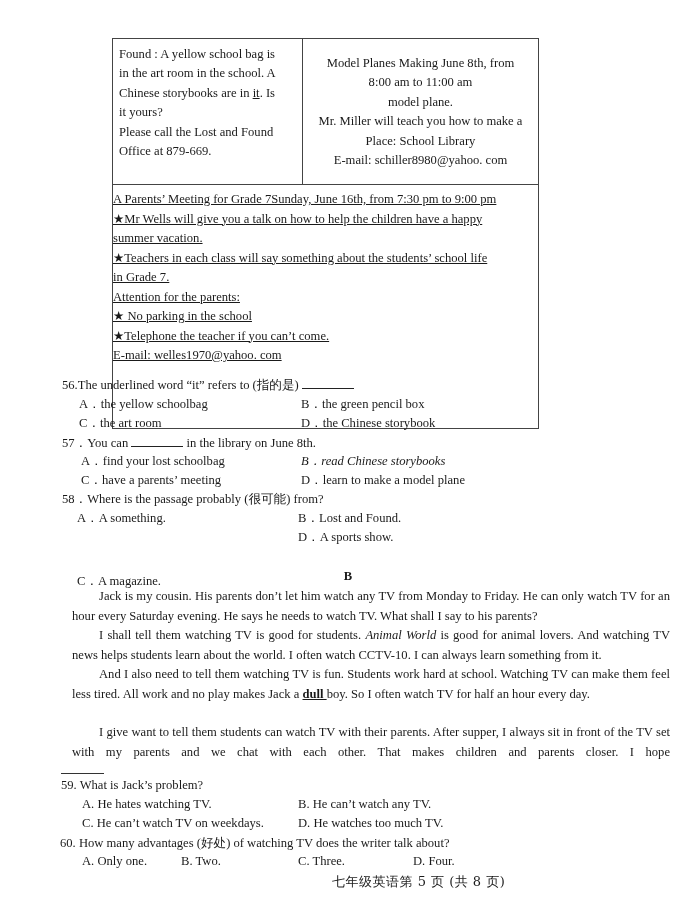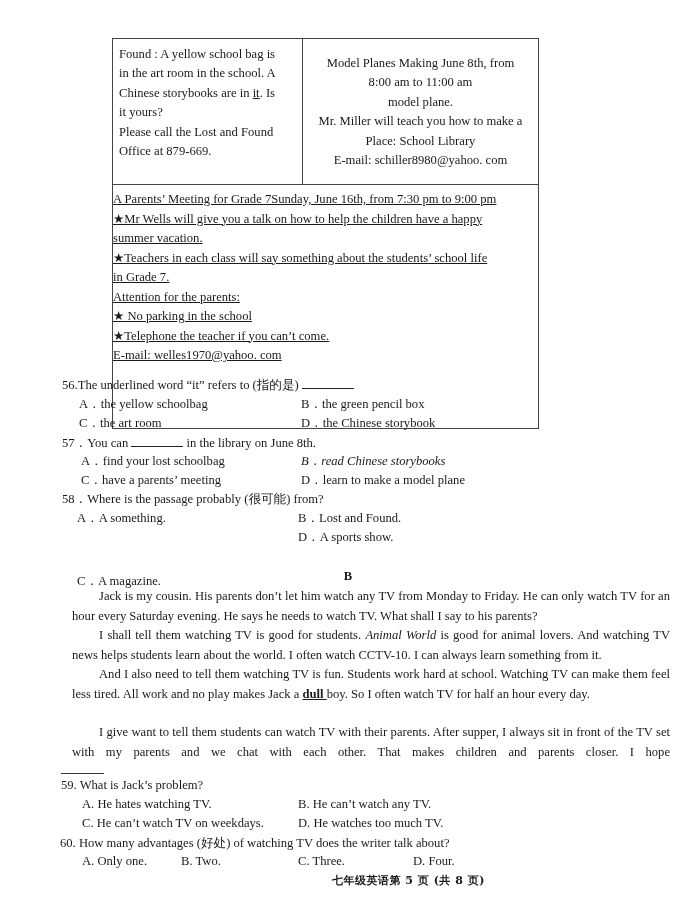--- a/index.html
+++ b/index.html
@@ -27,21 +27,21 @@
       text-align: left; line-height: 19.5px; padding-top: 5px; text-decoration: underline;
     }
     .u { text-decoration: underline; }
     .q { position: absolute; white-space: nowrap; }
     .opt { position: absolute; white-space: nowrap; }
     .blank { display: inline-block; width: 52px; border-bottom: 1px solid #222; height: 12px; vertical-align: baseline; }
     .para { position: absolute; left: 72px; width: 598px; text-align: justify; line-height: 20px; }
     .indent { text-indent: 27px; }
     .sec-title { position: absolute; left: 0; width: 696px; text-align: center; top: 569px; font-weight: bold; }
     .footer-line { position: absolute; left: 61px; top: 773px; width: 43px; border-top: 1.2px solid #333; }
-    .page-footer { position: absolute; left: 332px; top: 873px; font-size: 11px; letter-spacing: 0.5px; font-family: "DejaVu Serif", serif; font-weight: bold; }
+    .page-footer { position: absolute; left: 332px; top: 873px; font-size: 13px; letter-spacing: 0.5px; font-family: "DejaVu Serif", serif; }
     .bold-u { font-weight: bold; text-decoration: underline; }
     .italic { font-style: italic; }
   </style>
 </head>
 <body>
 
 <div class="notice-box">
   <div class="cell-found">
     <div>Found : A yellow school bag is</div>
     <div>in the art room in the school. A</div>

